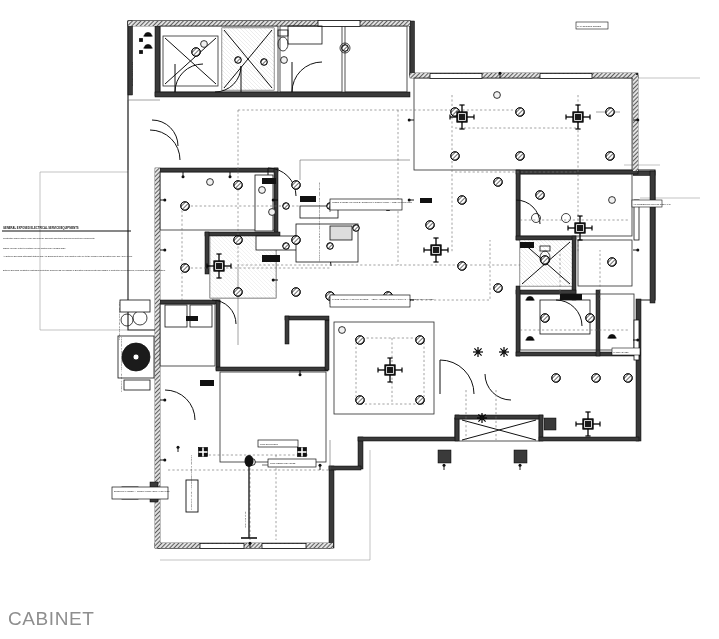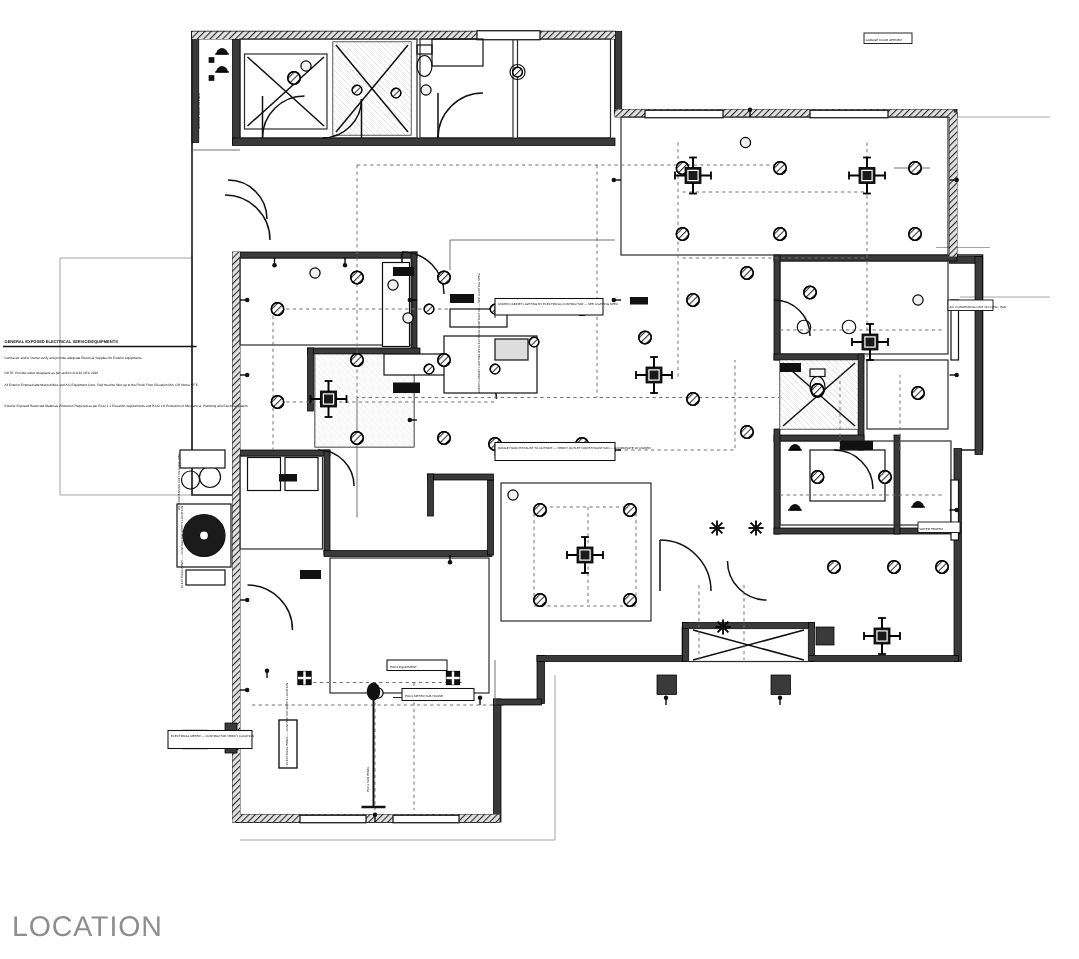--- a/index.html
+++ b/index.html
@@ -574,15 +574,15 @@
     <line x1="2" y1="231" x2="131" y2="231" stroke="#111" stroke-width="1.1"></line>
     <text class="nt hdr" x="3" y="228.5">GENERAL EXPOSED ELECTRICAL SERVICE/EQUIPMENTS</text>
     <text class="nt tiny2" x="3" y="239">Contractor and/or Owner verify and provide adequate Electrical Supplies for Exterior equipments.</text>
     <text class="nt tiny2" x="3" y="249">NOTE: Provide outlet receptacle as per section 210-63 NEC 2020</text>
     <text class="nt tiny2" x="3" y="257">All Exterior Exposed attendant utilities and A/C Equipment Conc. Pad must be filter-up to the Finish Floor Elevation Min. OR Above F.F.E.</text>
     <text class="nt tiny2" x="3" y="271">Exterior Exposed Restricted Materials Protection Required as per R322.1.1 Elevation requirements and R322.1.6 Protection of Mechanical, Plumbing and Electrical system.</text>
   </g>
 
 </svg>
 
-<div class="wm">LOCATION</div>
+<div class="wm">CABINET</div>
 
 </div>
 
 </body></html>

